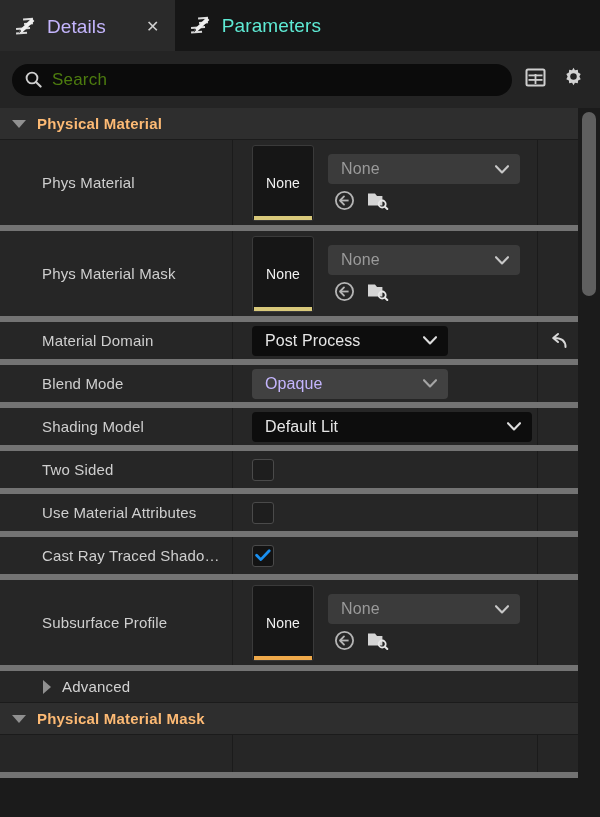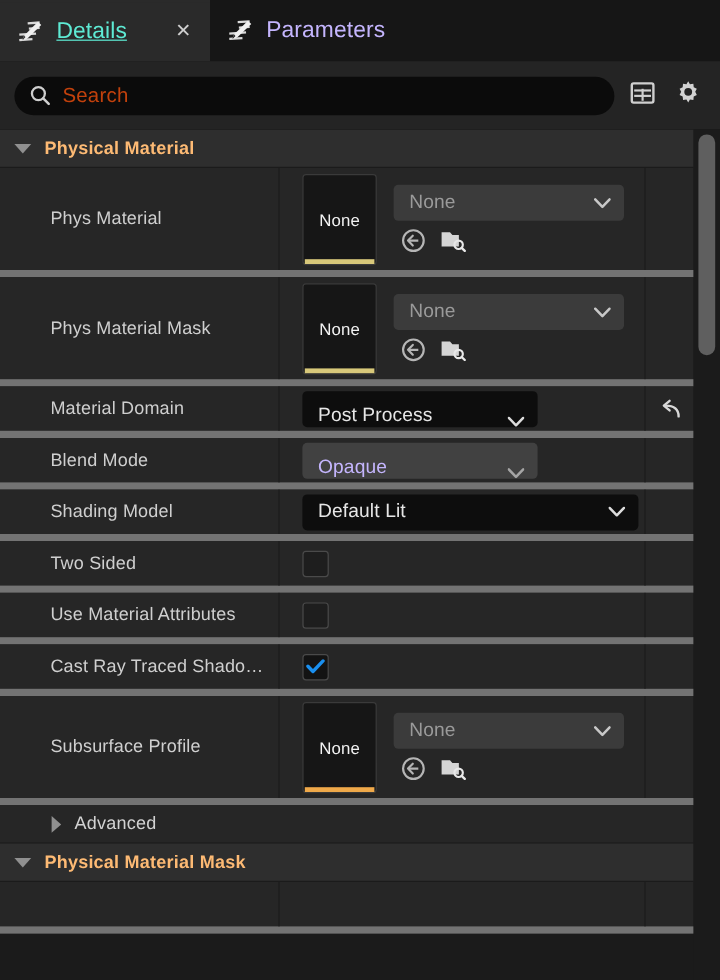--- a/index.html
+++ b/index.html
@@ -39,25 +39,25 @@
     padding: 0 12px 0 14px;
     gap: 11px;
     cursor: pointer;
   }
   .tab.active {
     background: #2a2a2a;
     border-top: 2px solid #2a2a2a;
   }
   .tab-label {
     font-size: 19px;
-    color: #c4b5fd;
+    color: #5eead4;
     letter-spacing: .1px;
     white-space: nowrap;
   }
-  .tab.active .tab-label { color: #5eead4; text-decoration: underline; }
+  .tab.active .tab-label { color: #c4b5fd; }
   .tab-close {
     margin-left: 26px;
     width: 20px; height: 20px;
     display: flex; align-items: center; justify-content: center;
     color: #cfcfcf;
     font-size: 16px;
     line-height: 1;
     cursor: pointer;
   }
   .details-icon { width: 22px; height: 20px; display:block; flex:0 0 auto;}
@@ -80,21 +80,21 @@
     border-radius: 16px;
     display: flex;
     align-items: center;
     padding: 0 13px;
     box-sizing: border-box;
     gap: 10px;
   }
   .search-icon { width: 17px; height: 17px; display:block; flex:0 0 auto;}
   .search-ph {
     font-size: 17px;
-    color: #c2410c;
+    color: #4d7c0f;
     letter-spacing: .2px;
   }
   .tb-btn {
     width: 30px; height: 30px;
     margin-left: 8px;
     display: flex; align-items: center; justify-content: center;
     cursor: pointer;
     flex: 0 0 auto;
   }
 
@@ -258,21 +258,21 @@
     flex: 1 1 auto;
     font-size: 16px;
     color: #e6e6e6;
     letter-spacing: .1px;
     white-space: nowrap;
   }
   .combo.disabled {
     background: #414141;
   }
   .combo.disabled .c-txt { color: #c4b5fd; }
-  .combo.w196 { width: 196px; align-items: flex-end; }
+  .combo.w196 { width: 196px; }
   .combo.w236 { width: 280px; }
 
   .chev {
     width: 14px; height: 9px;
     flex: 0 0 auto;
     margin-left: 8px;
   }
 
   
   .cbox {

